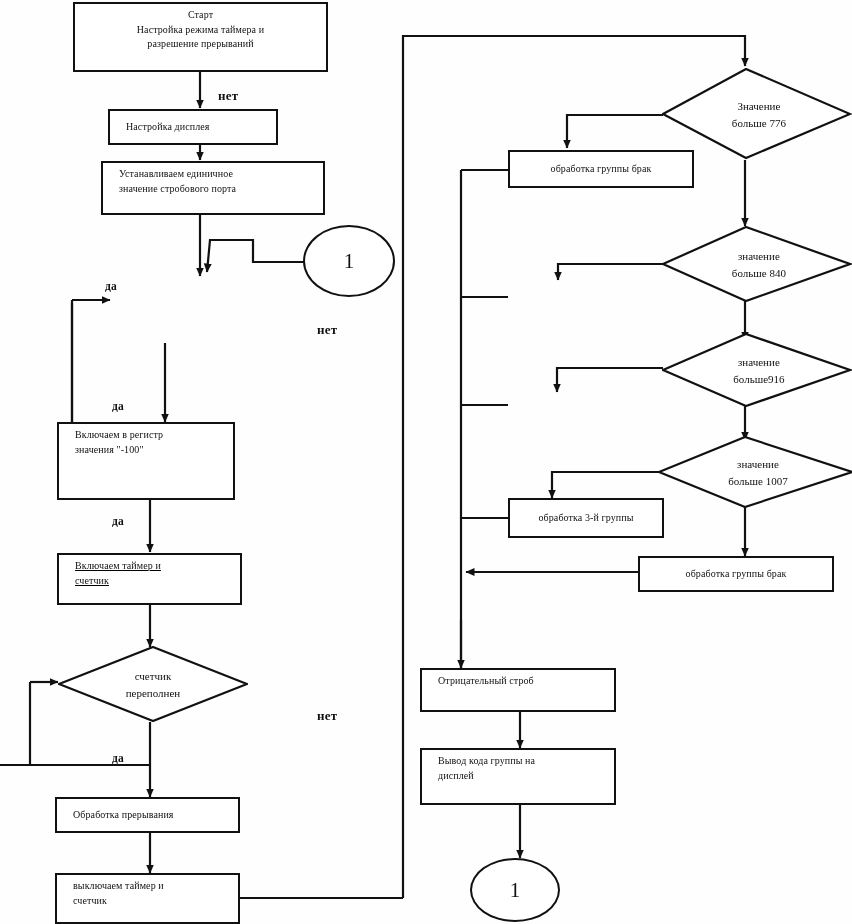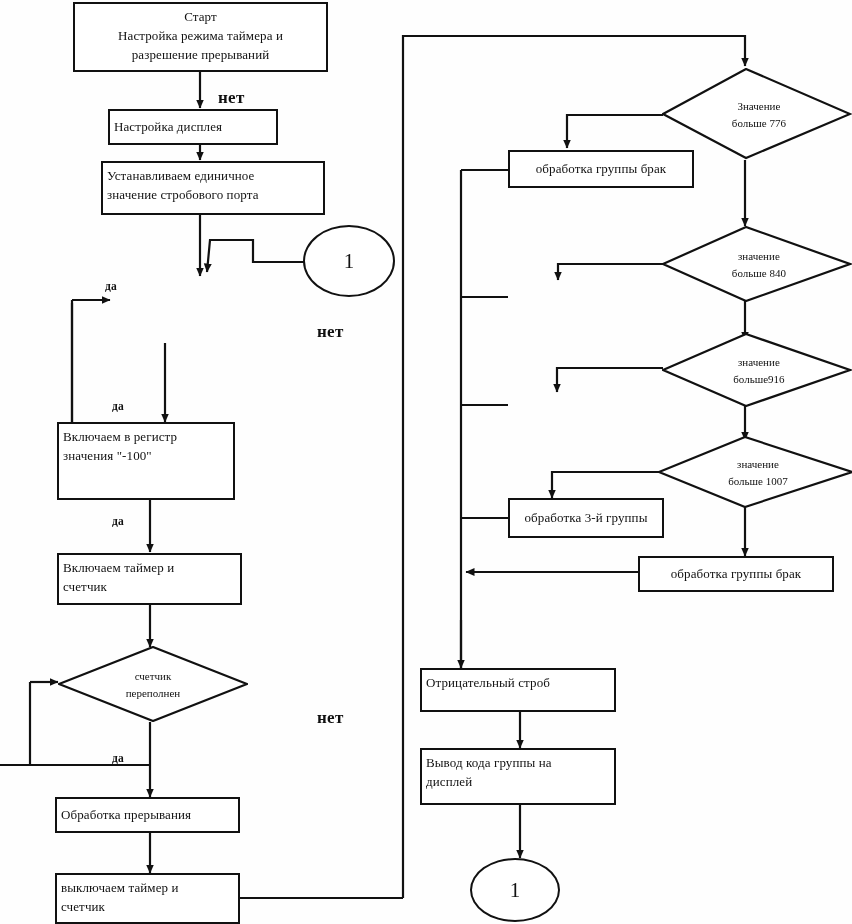--- a/index.html
+++ b/index.html
@@ -28,22 +28,22 @@
     box-sizing: border-box;
     background: #ffffff;
     border: 2px solid #111111;
     display: flex;
     align-items: flex-start;
     justify-content: flex-start;
   }
   .node .txt {
     display: block;
     width: 100%;
-    padding: 4px 4px;
-    font-size: 13px;
+    padding: 4px 16px;
+    font-size: 10px;
     line-height: 1.45;
     color: #111;
     letter-spacing: 0.1px;
   }
   .node.center .txt { text-align: center; }
   .node.vcenter { align-items: center; }
 
   
   .diamond {
     position: absolute;
@@ -78,21 +78,21 @@
     justify-content: center;
   }
   .connector .txt {
     font-size: 21px;
     color: #111;
     font-family: "Liberation Serif", serif;
   }
 
   .edge-label {
     position: absolute;
-    font-size: 17px;
+    font-size: 13px;
     font-weight: bold;
     color: #111;
     font-family: "Liberation Serif", serif;
     letter-spacing: 0.3px;
     white-space: nowrap;
   }
   .edge-label.small {
     font-size: 11.5px;
   }
 </style>
@@ -197,21 +197,21 @@
     <span class="txt">1</span>
   </div>
 
   <div class="node" style="left:57px; top:422px; width:178px; height:78px;">
     <span class="txt">
       <span>Включаем в регистр</span><br>
       <span>значения "-100"</span>
     </span>
   </div>
 
-  <div class="node" style="left:57px; top:553px; width:185px; height:52px;">
+  <div class="node" style="left:57px; top:553px; width:185px; height:52px;text-decoration:underline;">
     <span class="txt">
       <span>Включаем таймер и</span><br>
       <span>счетчик</span>
     </span>
   </div>
 
   <div class="diamond" style="left:58px; top:646px; width:190px; height:76px;">
     <svg class="shape" viewBox="0 0 190 76" preserveAspectRatio="none">
       <polygon points="95,1 189,38 95,75 1,38" fill="#fff" stroke="#111" stroke-width="2.2"></polygon>
     </svg>

